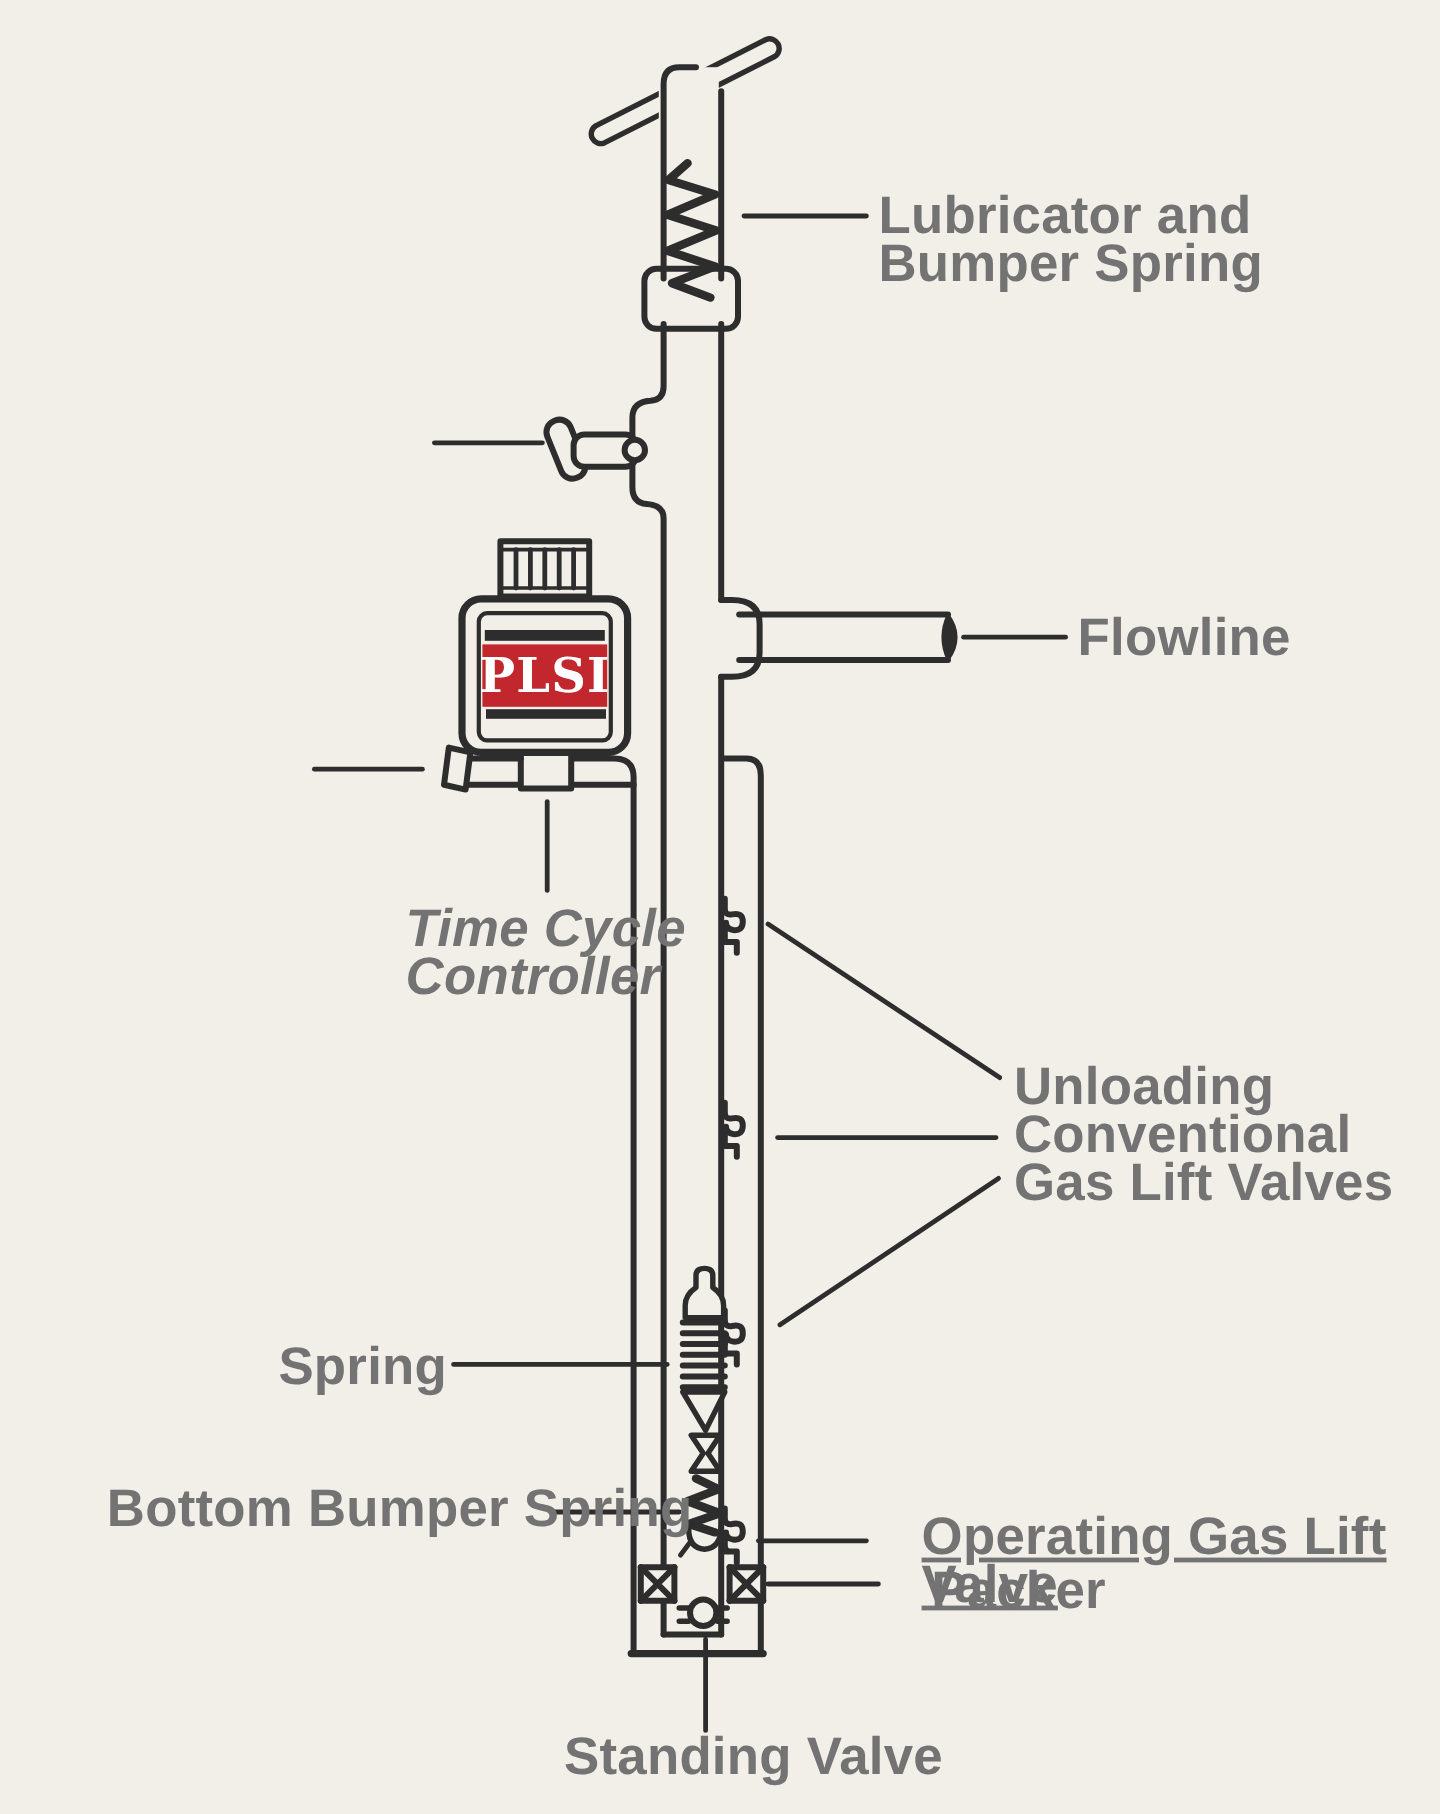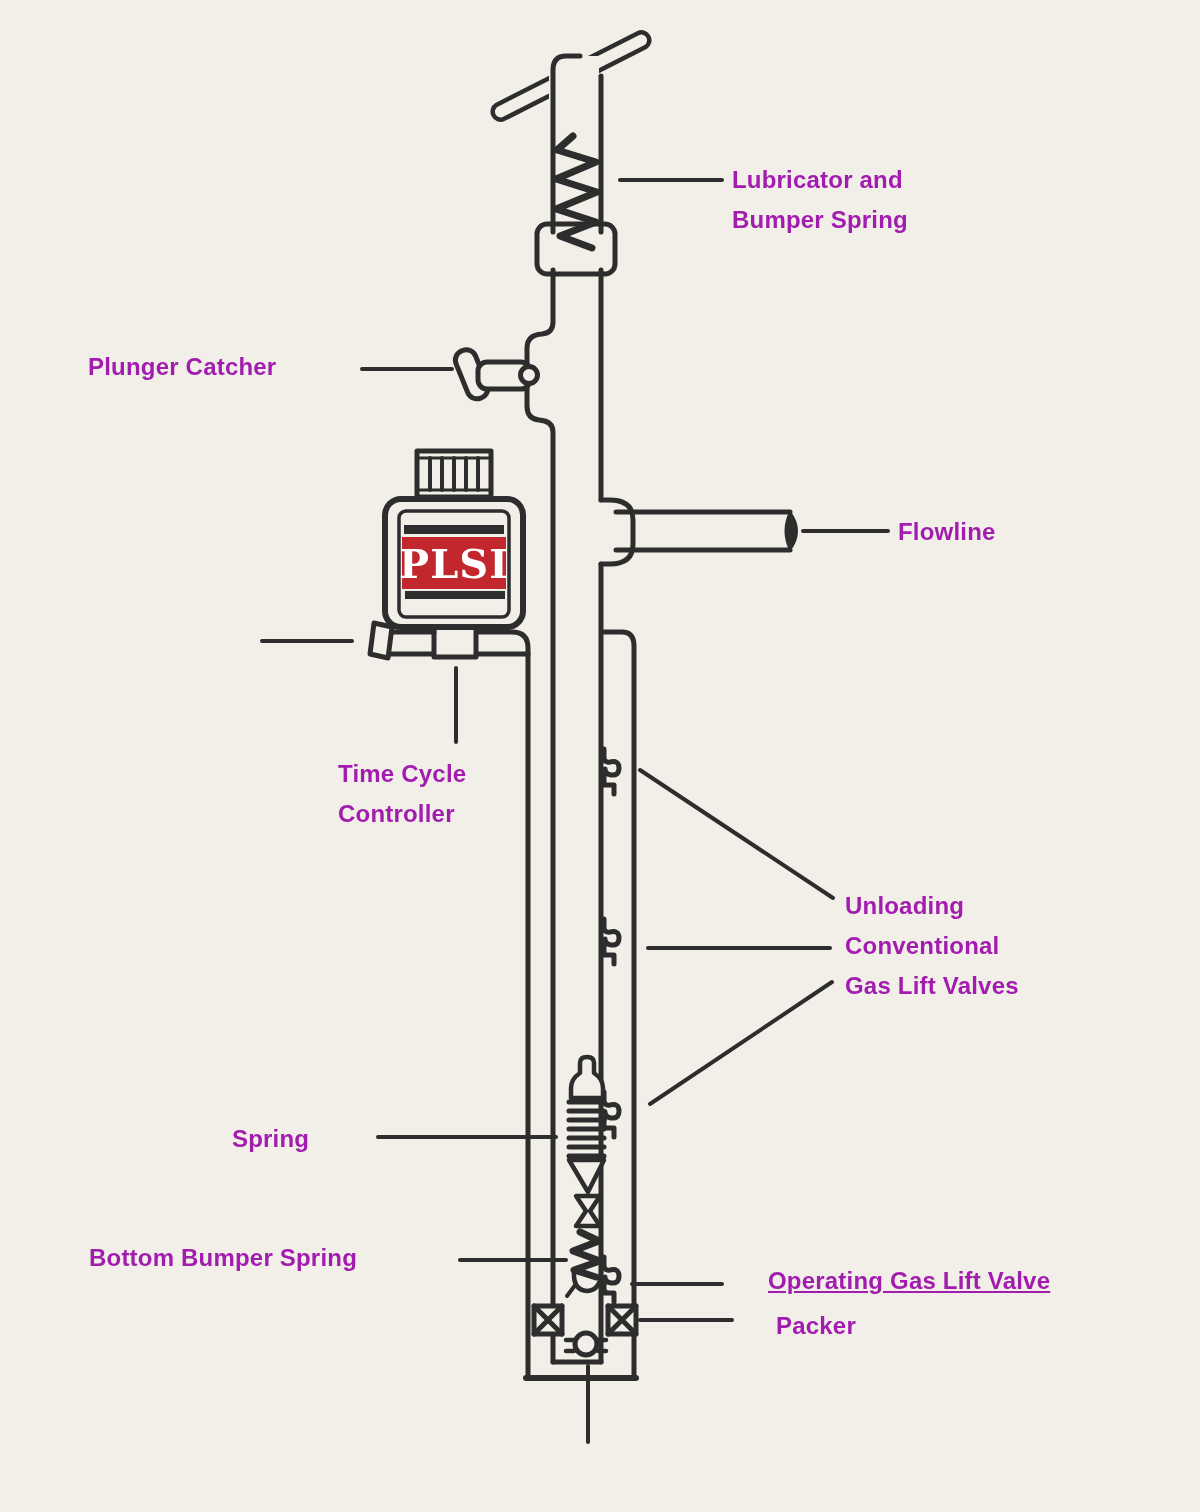--- a/index.html
+++ b/index.html
@@ -7,23 +7,23 @@
     position:relative;
     width:1200px;height:1512px;
     background:#f2efe8;
     font-family:"Liberation Sans",sans-serif;
     overflow:hidden;
   }
   .stage svg{position:absolute;left:0;top:0;}
   .label{
     position:absolute;
     font-weight:bold;
-    font-size:24px;
+    font-size:44px;
     line-height:40px;
-    color:#a21caf;
+    color:#737373;
     white-space:pre-line;
     letter-spacing:0.2px;
   }
   .logo-text{
     position:absolute;
     left:402px;top:537px;width:104px;height:52px;
     display:flex;align-items:center;justify-content:center;
     font-family:"DejaVu Serif","Liberation Serif",serif;
     font-weight:bold;font-size:40px;color:#ffffff;
     letter-spacing:1px;
@@ -149,36 +149,36 @@
       <path d="M 460 1260 L 566 1260"></path>
       <path d="M 632 1284 L 722 1284"></path>
       <path d="M 640 1320 L 732 1320"></path>
       <path d="M 588 1366 L 588 1442"></path>
     </g>
   </svg>
 
   <div class="label" style="left:732px; top:160px;">Lubricator and
 Bumper Spring</div>
 
-  <div class="label" style="left:88px; top:347px;">Plunger Catcher</div>
 
   <div class="label" style="left:898px; top:512px;">Flowline</div>
 
 
-  <div class="label" style="left:338px; top:754px;">Time Cycle
+  <div class="label" style="left:338px; top:754px;font-style:italic;">Time Cycle
 Controller</div>
 
   <div class="label" style="left:845px; top:886px;">Unloading
 Conventional
 Gas Lift Valves</div>
 
   <div class="label" style="left:232px; top:1119px;">Spring</div>
 
   <div class="label" style="left:78px; top:1238px;margin-left:11px;">Bottom Bumper Spring</div>
 
   <div class="label" style="left:768px; top:1261px;text-decoration:underline;">Operating Gas Lift Valve</div>
 
   <div class="label" style="left:740px; top:1306px;margin-left:36px;">Packer</div>
 
+  <div class="label" style="left:470px; top:1444px;">Standing Valve</div>
 
   <div class="logo-text">PLSI</div>
 
 </div>
 
 </body></html>

